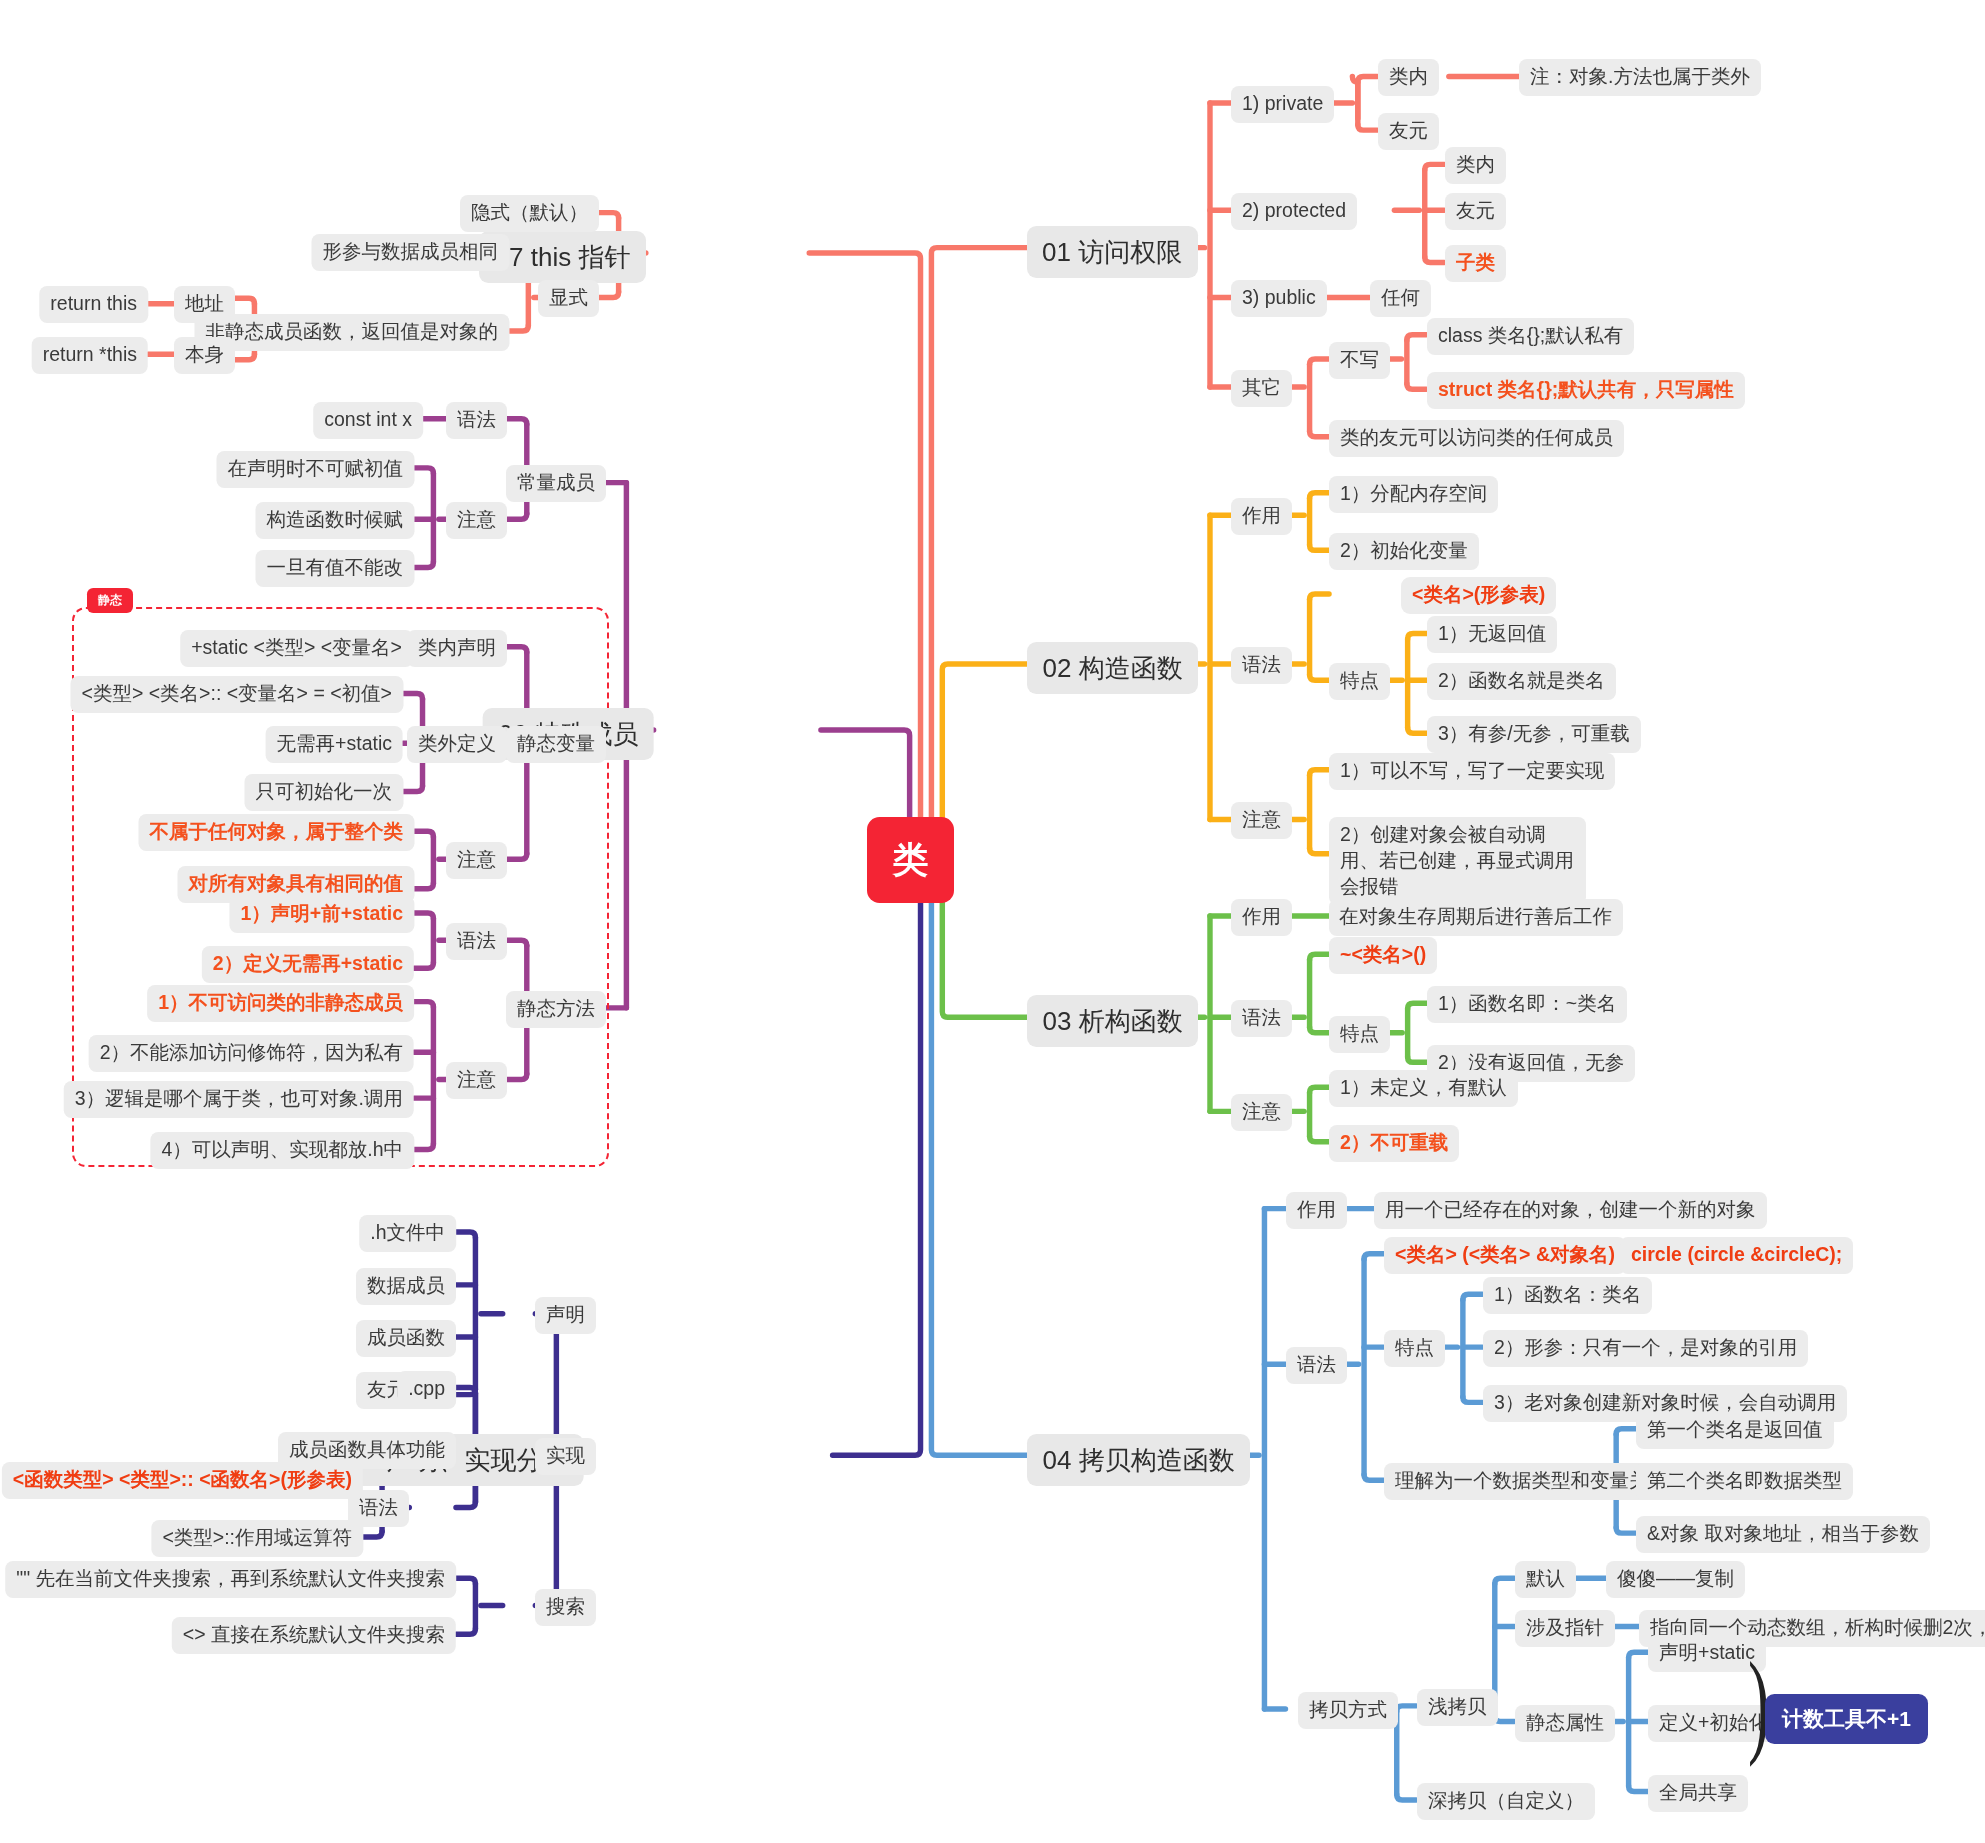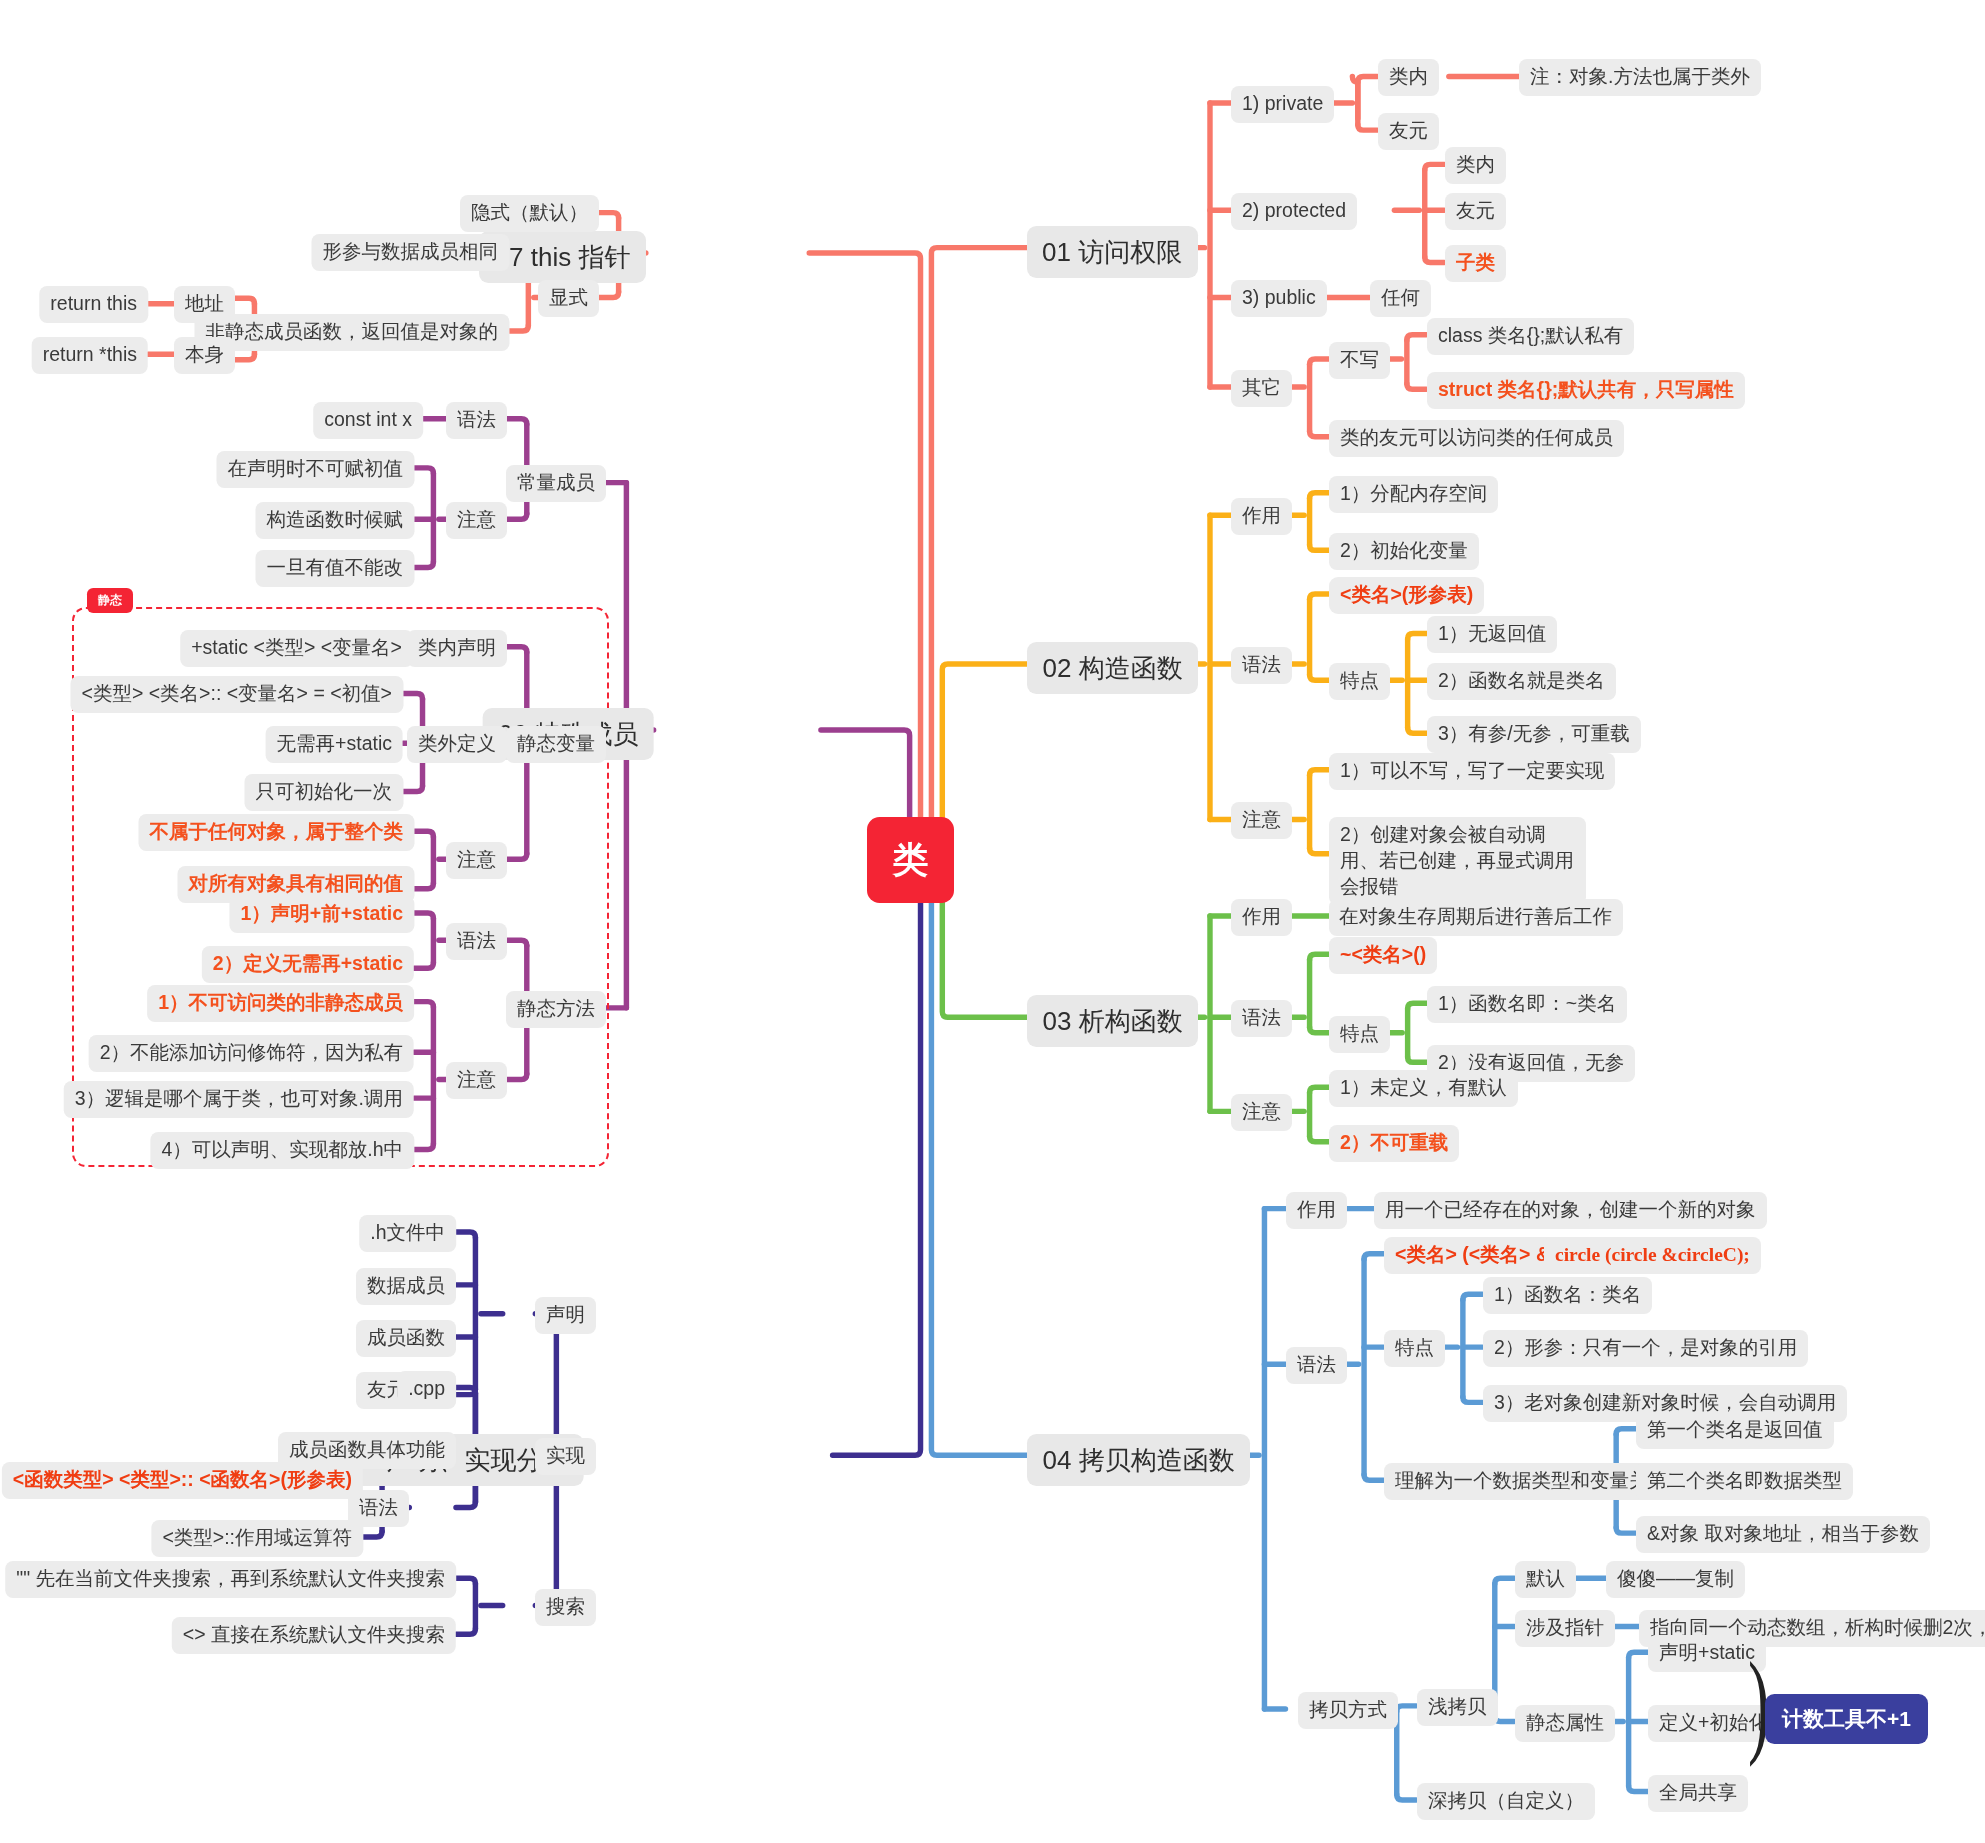--- a/index.html
+++ b/index.html
@@ -373,21 +373,21 @@
   <div class="node" style="left:1329px; top:342px;">不写</div>
   <div class="node" style="left:1427px; top:318px;">class 类名{};默认私有</div>
   <div class="node red-text2" style="left:1427px; top:372px;">struct 类名{};默认共有，只写属性</div>
   <div class="node" style="left:1329px; top:420px;">类的友元可以访问类的任何成员</div>
 
   <div class="node" style="left:1231px; top:498px;">作用</div>
   <div class="node" style="left:1329px; top:476px;">1）分配内存空间</div>
   <div class="node" style="left:1329px; top:533px;">2）初始化变量</div>
 
   <div class="node" style="left:1231px; top:647px;">语法</div>
-  <div class="node red-text" style="left:1329px; top:577px;border-radius:9px;">&lt;类名&gt;(形参表)</div>
+  <div class="node red-text" style="left:1401px; top:577px;border-radius:9px;">&lt;类名&gt;(形参表)</div>
   <div class="node" style="left:1329px; top:663px;">特点</div>
   <div class="node" style="left:1427px; top:616px;">1）无返回值</div>
   <div class="node" style="left:1427px; top:663px;">2）函数名就是类名</div>
   <div class="node" style="left:1427px; top:716px;">3）有参/无参，可重载</div>
 
   <div class="node" style="left:1231px; top:802px;">注意</div>
   <div class="node" style="left:1329px; top:753px;">1）可以不写，写了一定要实现</div>
   <div class="node wrap" style="left:1329px; top:817px; width:257px;">2）创建对象会被自动调用、若已创建，再显式调用会报错</div>
 
   <div class="node" style="left:1231px; top:899px;">作用</div>
@@ -401,21 +401,21 @@
 
   <div class="node" style="left:1231px; top:1094px;">注意</div>
   <div class="node" style="left:1329px; top:1070px;">1）未定义，有默认</div>
   <div class="node red-text2" style="left:1329px; top:1125px;">2）不可重载</div>
 
   <div class="node" style="left:1286px; top:1192px;">作用</div>
   <div class="node" style="left:1374px; top:1192px;">用一个已经存在的对象，创建一个新的对象</div>
 
   <div class="node" style="left:1286px; top:1347px;">语法</div>
   <div class="node red-text" style="left:1384px; top:1237px;">&lt;类名&gt; (&lt;类名&gt; &amp;对象名)</div>
-  <div class="node red-text" style="left:1544px; top:1237px;font-family:Liberation Serif, serif;">circle (circle &amp;circleC);</div>
+  <div class="node red-text" style="left:1620px; top:1237px;">circle (circle &amp;circleC);</div>
 
   <div class="node" style="left:1384px; top:1330px;">特点</div>
   <div class="node" style="left:1483px; top:1277px;">1）函数名：类名</div>
   <div class="node" style="left:1483px; top:1330px;">2）形参：只有一个，是对象的引用</div>
   <div class="node" style="left:1483px; top:1385px;">3）老对象创建新对象时候，会自动调用</div>
 
   <div class="node" style="left:1384px; top:1463px;">理解为一个数据类型和变量关系</div>
   <div class="node" style="left:1636px; top:1412px;">第一个类名是返回值</div>
   <div class="node" style="left:1636px; top:1463px;">第二个类名即数据类型</div>
   <div class="node" style="left:1636px; top:1516px;">&amp;对象 取对象地址，相当于参数</div>

